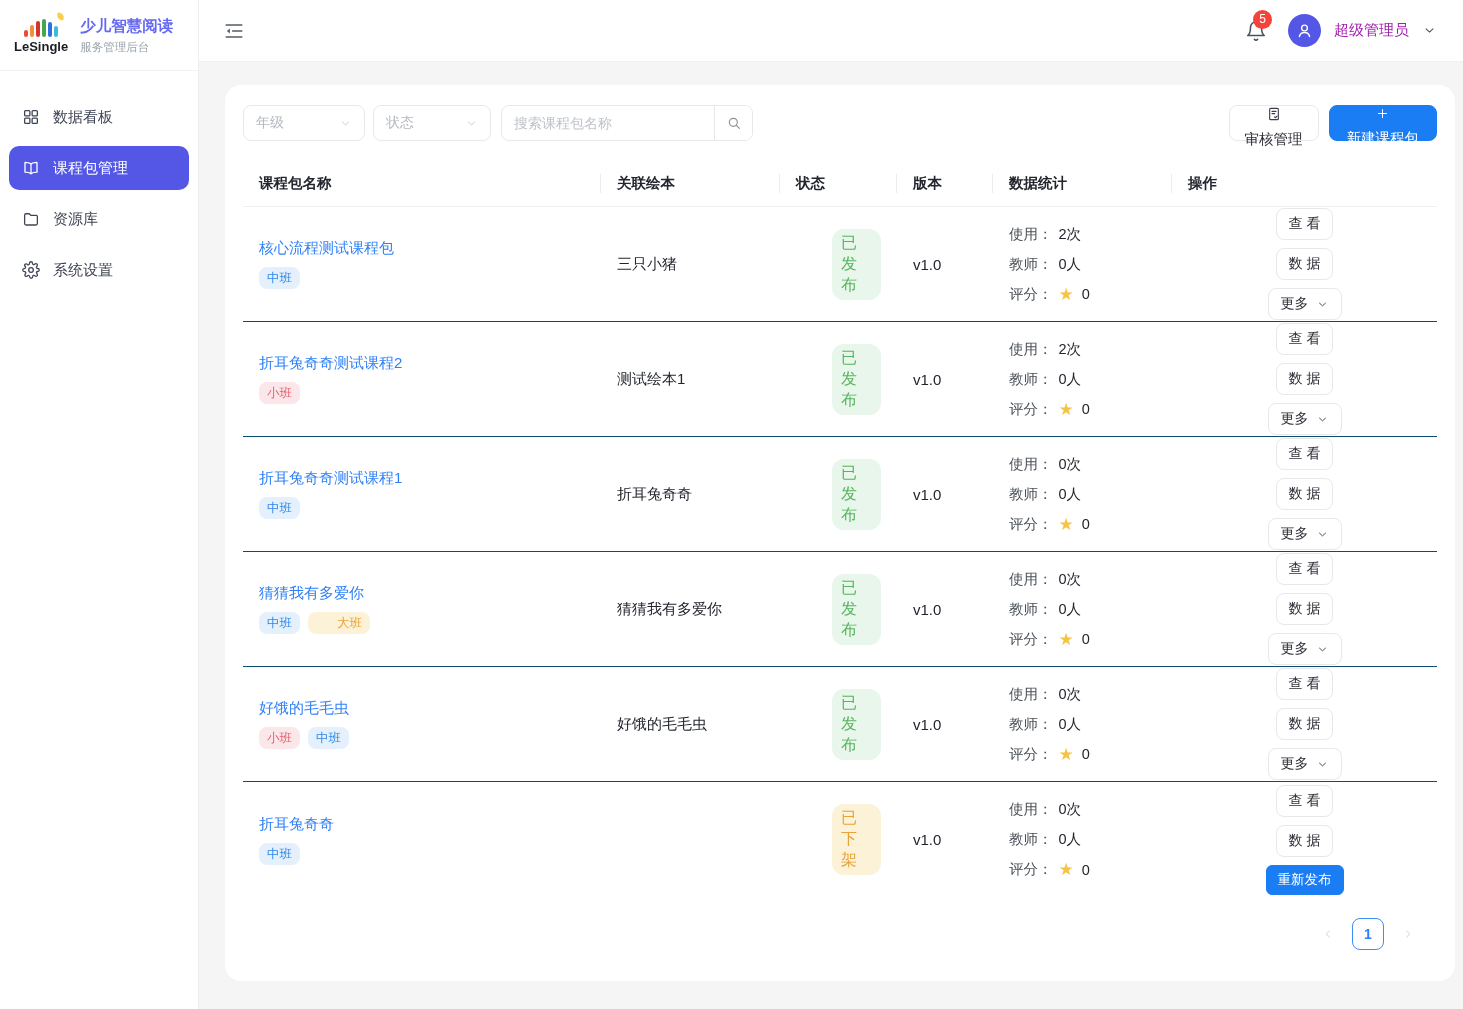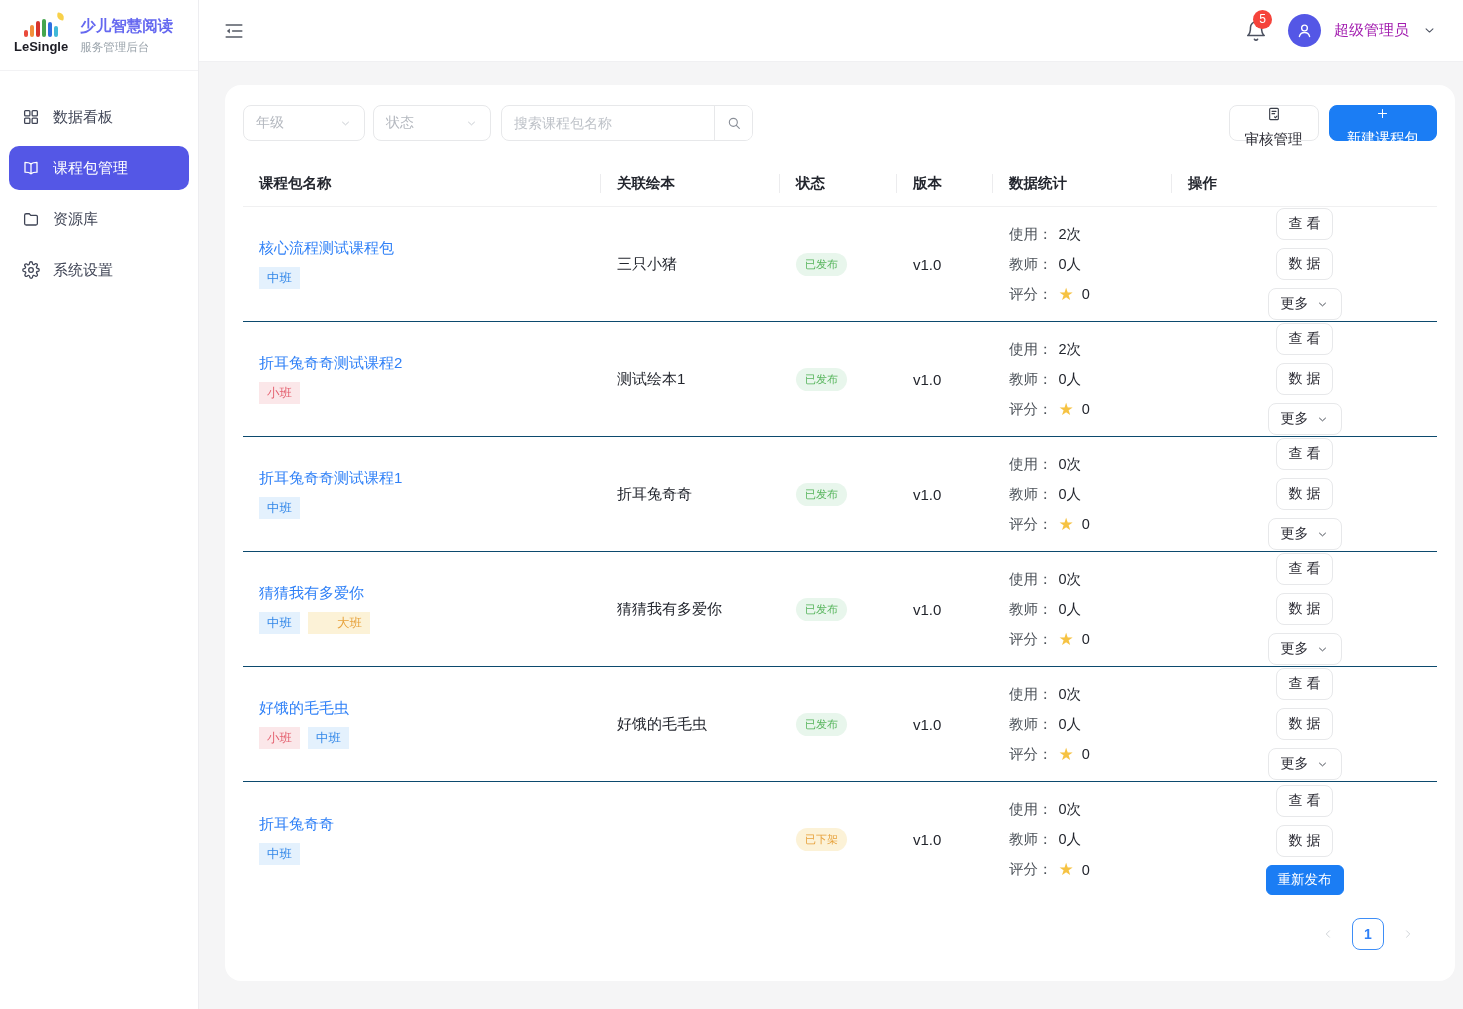--- a/index.html
+++ b/index.html
@@ -69,26 +69,26 @@
   .col-book { width:179px; flex-shrink:0; }
   .col-status { width:117px; flex-shrink:0; }
   .col-version { width:96px; flex-shrink:0; }
   .col-stats { width:179px; flex-shrink:0; }
   .col-actions { flex:1; }
   .trow { display:flex; align-items:center; height:115px; border-bottom:1px solid #0c4a6e; }
   .trow:last-child { border-bottom:none; }
   .cell { padding:0 16px; }
   .pkg-name { color:var(--link); font-size:15px; text-decoration:none; display:inline-block; cursor:pointer; }
   .tags { margin-top:9px; display:flex; gap:8px; }
-  .tag { height:22px; line-height:22px; padding:0 8px; border-radius:0; font-size:12.5px; }
+  .tag { height:22px; line-height:22px; padding:0 8px; border-radius:8px; font-size:12.5px; }
   .tag-blue { background:var(--tag-blue-bg); color:var(--tag-blue-text); }
   .tag-red { background:var(--tag-red-bg); color:var(--tag-red-text); }
   .tag-yellow { background:var(--tag-yellow-bg); color:var(--tag-yellow-text);padding-left:29px; }
   .cell.col-book { font-size:15px; color:#23262e; }
-  .status-tag { display:inline-block; font-size:11px; padding:4px 9px; border-radius:12px; }
+  .status-tag { display:inline-block; font-size:16px; padding:4px 9px; border-radius:12px;margin-left:36px; }
   .st-published { background:var(--status-published-bg); color:var(--status-published-text); }
   .st-offline { background:var(--status-offline-bg); color:var(--status-offline-text); }
   .cell.col-version { font-size:15px; }
   .stat { display:flex; align-items:center; height:30px; font-size:14.5px; }
   .stat-label { color:#4b5158; }
   .stat-value { color:#23262e; margin-left:6px; }
   .star { color:var(--star); font-size:17px; margin:0 2px 0 6px; line-height:1; }
   .cell.col-actions { display:flex; align-items:center; gap:8px;flex-direction:column; }
   .act-btn { height:32px; background:#fff; border:1px solid #e7e8ea; border-radius:8px; padding:0 12px; font-size:14px; color:#2c2c35; display:flex; align-items:center; gap:7px; cursor:pointer; font-family:inherit; }
   .act-btn .ic-sm { color:#3a3f4a; }

